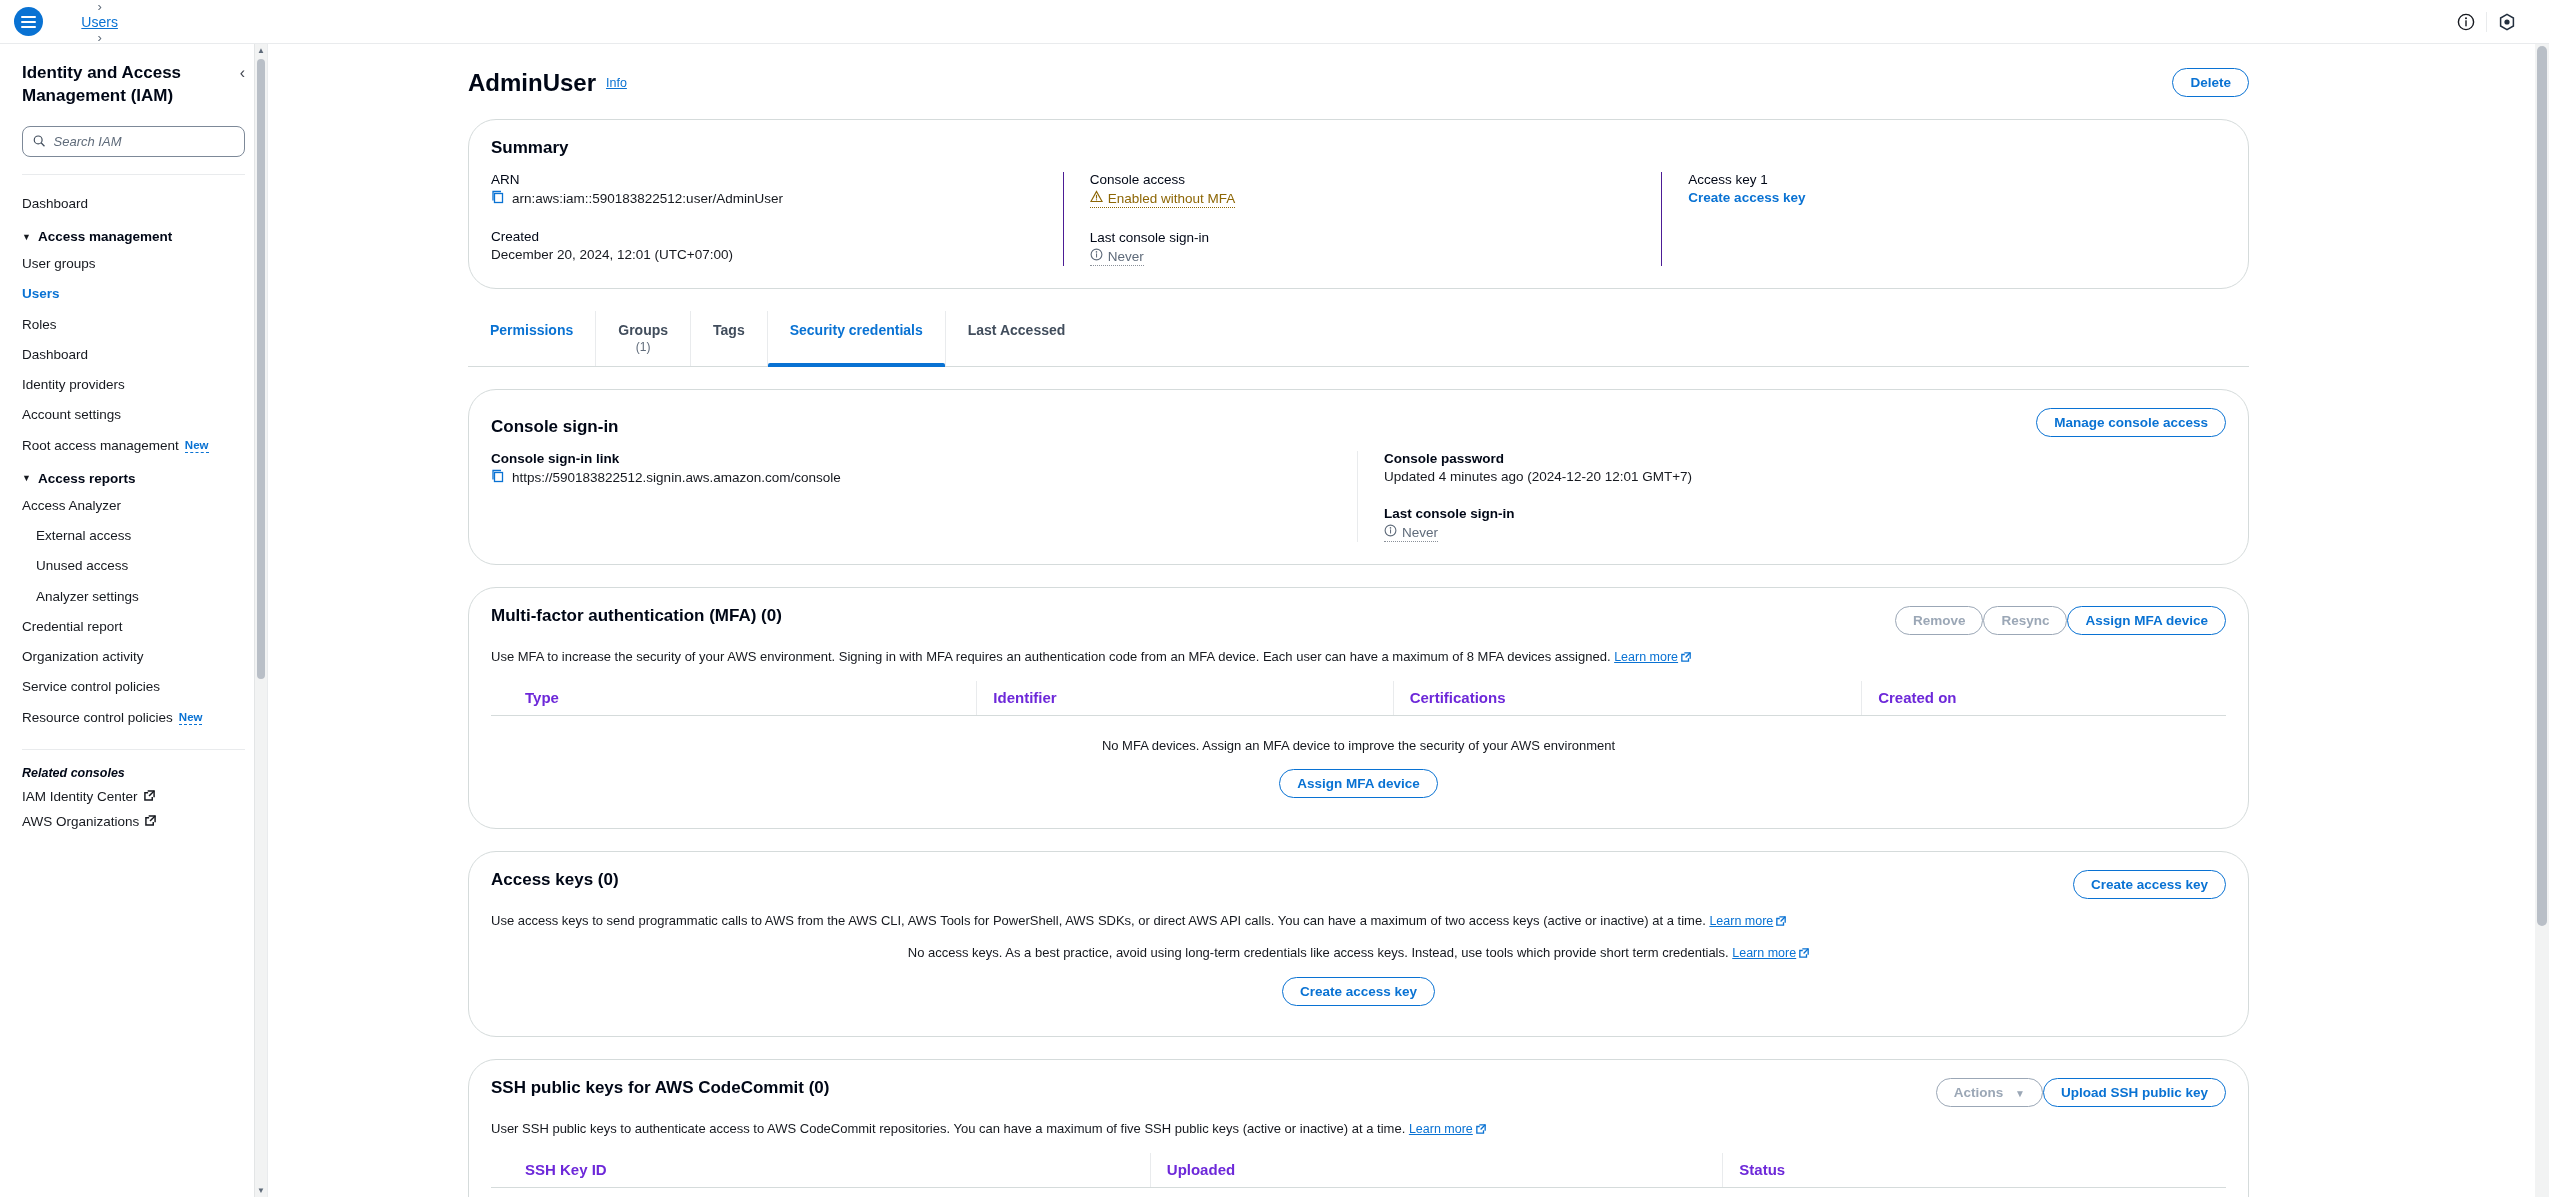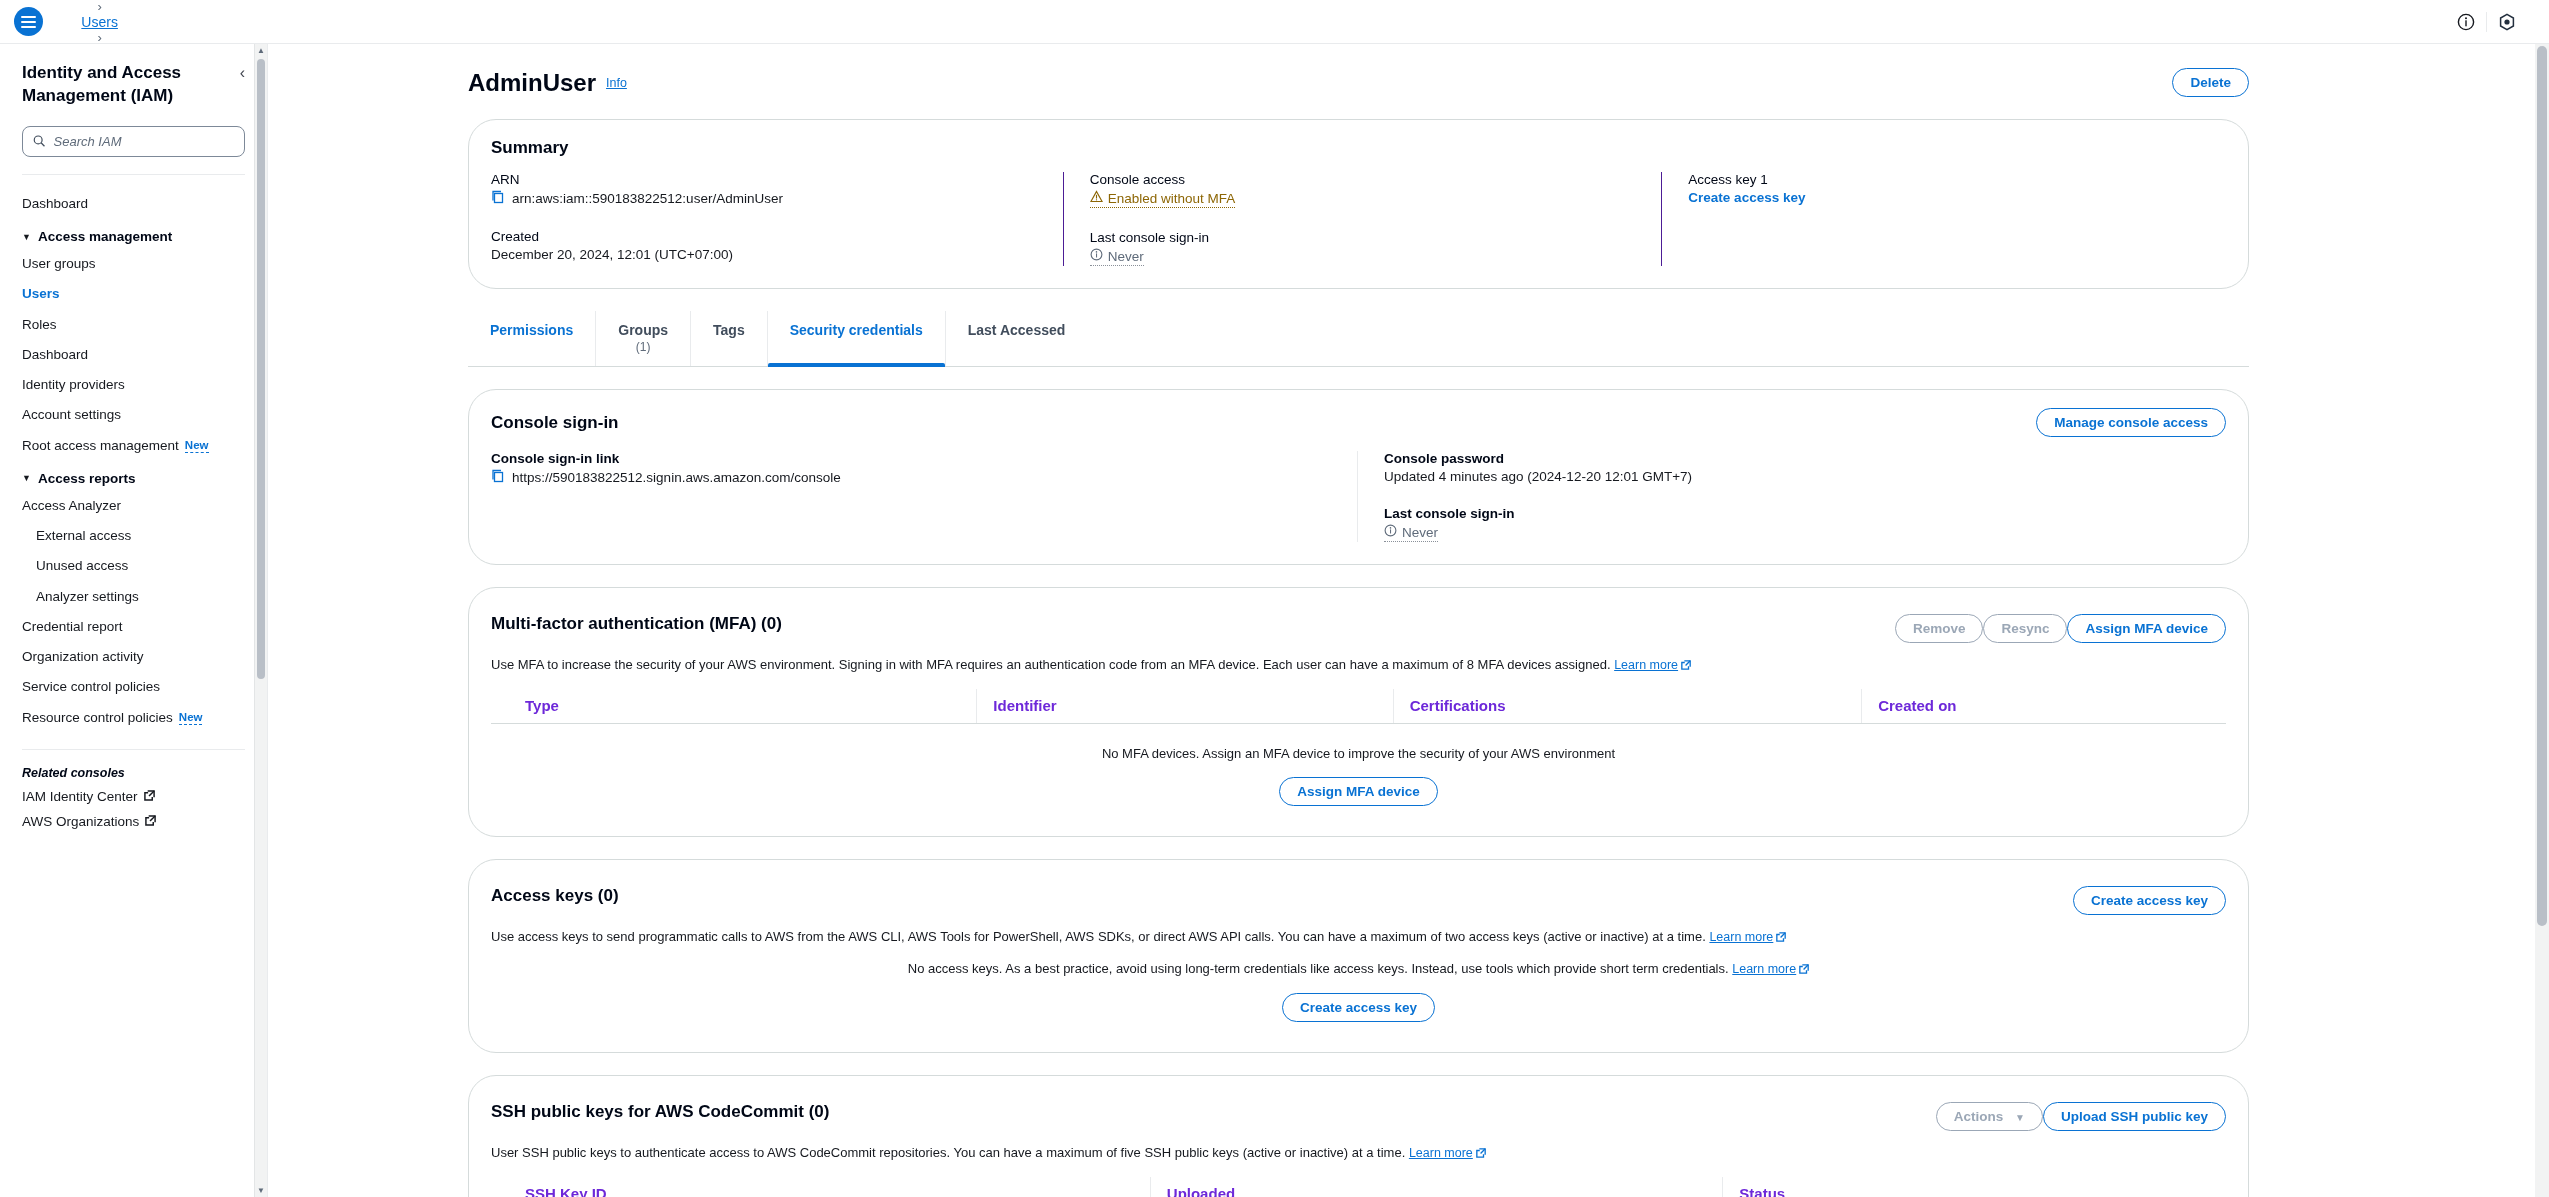--- a/index.html
+++ b/index.html
@@ -111,21 +111,21 @@
     margin-left: auto; border: 1px solid #0972d3; color: #0972d3; background: #fff;
     border-radius: 18px; padding: 6px 17px; font-size: 13.5px; font-weight: bold; cursor: pointer;
     font-family: "Liberation Sans", sans-serif;
   }
 
   .card {
     border: 1px solid #d5dbdb; border-radius: 28px; background: #fff;
     padding: 18px 22px 22px 22px; margin-bottom: 22px;
   }
   .card-title { font-size: 17px; font-weight: bold; color: #000716; }
-  .card-head { display: flex; align-items: flex-start; margin-top: 8px; }
+  .card-head { display: flex; align-items: flex-start; }
   .card-head .btns { margin-left: auto; display: flex; align-items: center; }
 
   .btn {
     border-radius: 18px; padding: 6px 17px; font-size: 13.5px; font-weight: bold;
     cursor: pointer; font-family: "Liberation Sans", sans-serif; white-space: nowrap;
   }
   .btn-normal { border: 1px solid #0972d3; color: #0972d3; background: #fff; }
   .btn-disabled { border: 1px solid #9ba7b6; color: #9ba7b6; background: #fff; cursor: default; }
 
   .summary-grid { display: flex; margin-top: 14px; }
@@ -173,21 +173,21 @@
   .empty {
     text-align: center; padding: 22px 0 8px 0;
   }
   .empty-text { font-size: 13px; color: #16191f; margin-bottom: 16px; }
 
   
   .split2 { display: flex; margin-top: 14px; }
   .split2 > div:first-child { flex: 1; padding-right: 24px; }
   .split2 > div:last-child { flex: 1; border-left: 1px solid #e9ebed; padding-left: 26px; }
 
-  .sign-head { display: flex; align-items: center; }
+  .sign-head { display: flex; align-items: flex-end; }
 
   
   .page-scroll {
     position: absolute; top: 0; right: 0; width: 14px; height: 100%;
     background: #f2f3f3;
   }
   .page-thumb { width: 10px; margin: 2px auto 0 auto; background: #b9bfc7; border-radius: 5px; }
 </style>
 </head>
 <body>

